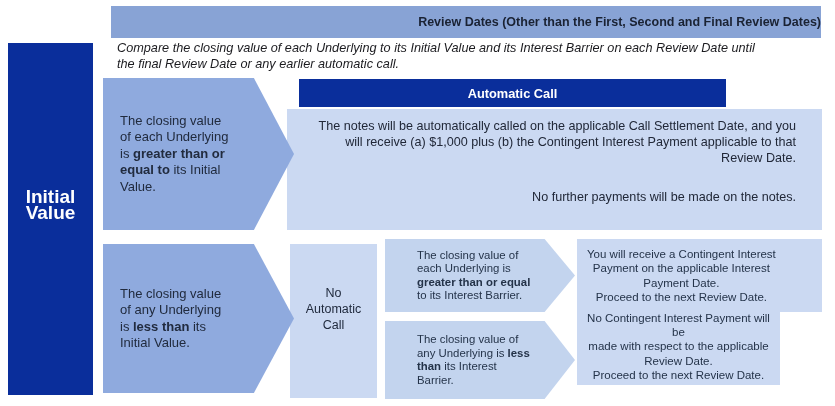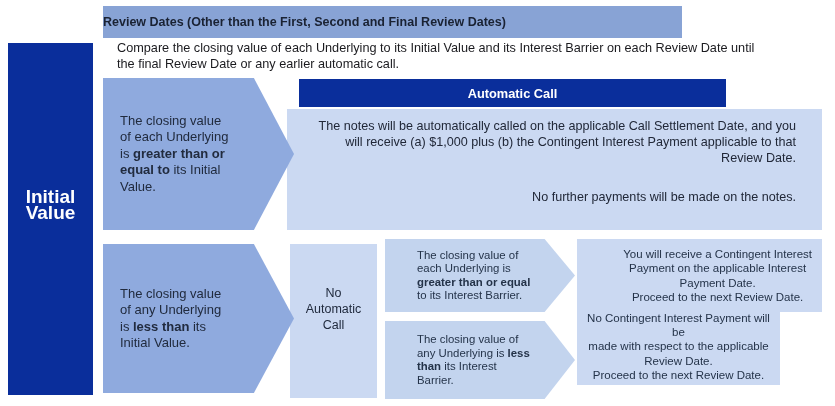--- a/index.html
+++ b/index.html
@@ -4,26 +4,26 @@
 <style>
   html,body{margin:0;padding:0;background:#ffffff;}
   .stage{
     position:relative;width:835px;height:406px;background:#ffffff;overflow:hidden;
     font-family:"Liberation Sans", sans-serif;color:#223049;
   }
   .abs{position:absolute;box-sizing:border-box;}
   .pre{white-space:pre-line;}
 
   .title-bar{
-    left:103px;top:6px;width:579px;height:32px;background:#88A3D5;
-    display:flex;align-items:center;justify-content:flex-start;
+    left:111px;top:6px;width:710px;height:32px;background:#88A3D5;
+    display:flex;align-items:center;justify-content:flex-end;
     font-weight:bold;font-size:12.5px;color:#1A2233;
   }
   .description{
-    left:117px;top:41px;width:700px;font-size:12.7px;line-height:15.5px;color:#1B1B1F;
+    left:117px;top:41px;width:700px;font-size:12.7px;line-height:15.5px;color:#1B1B1F;font-style:italic;
   }
   .left-box{
     left:8px;top:43px;width:85px;height:352px;background:#0A2E9B;
     display:flex;align-items:center;justify-content:center;padding-bottom:28px;
     color:#ffffff;font-weight:bold;font-size:19px;line-height:16px;text-align:center;
   }
   .ac-header{
     left:287px;top:79px;width:427px;height:28px;background:#0A2E9B;
     display:flex;align-items:center;justify-content:center;
     color:#ffffff;font-weight:bold;font-size:12.8px;margin-left:12px;
@@ -57,21 +57,21 @@
     display:flex;align-items:center;
     font-size:11.4px;line-height:13.5px;color:#243349;padding-left:16px;
   }
   .small-arrow .atext{padding-left:16px;}
   .sarrow1{left:385px;top:239px;width:190px;height:73px;}
   .sarrow2{left:385px;top:321px;width:190px;height:78px;}
 
   .result-box{
     background:#CBD9F2;text-align:center;
     font-size:11.5px;line-height:14.2px;color:#243349;
-    display:flex;align-items:center;justify-content:flex-end;padding:0 10px;
+    display:flex;align-items:center;justify-content:flex-start;padding:0 10px;
   }
   .rbox1{left:577px;top:239px;width:245px;height:73px;}
   .rbox2{left:577px;top:308px;width:203px;height:77px;}
 
   .bold{font-weight:bold;}
 </style>
 </head>
 <body>
 
 <div class="stage">

